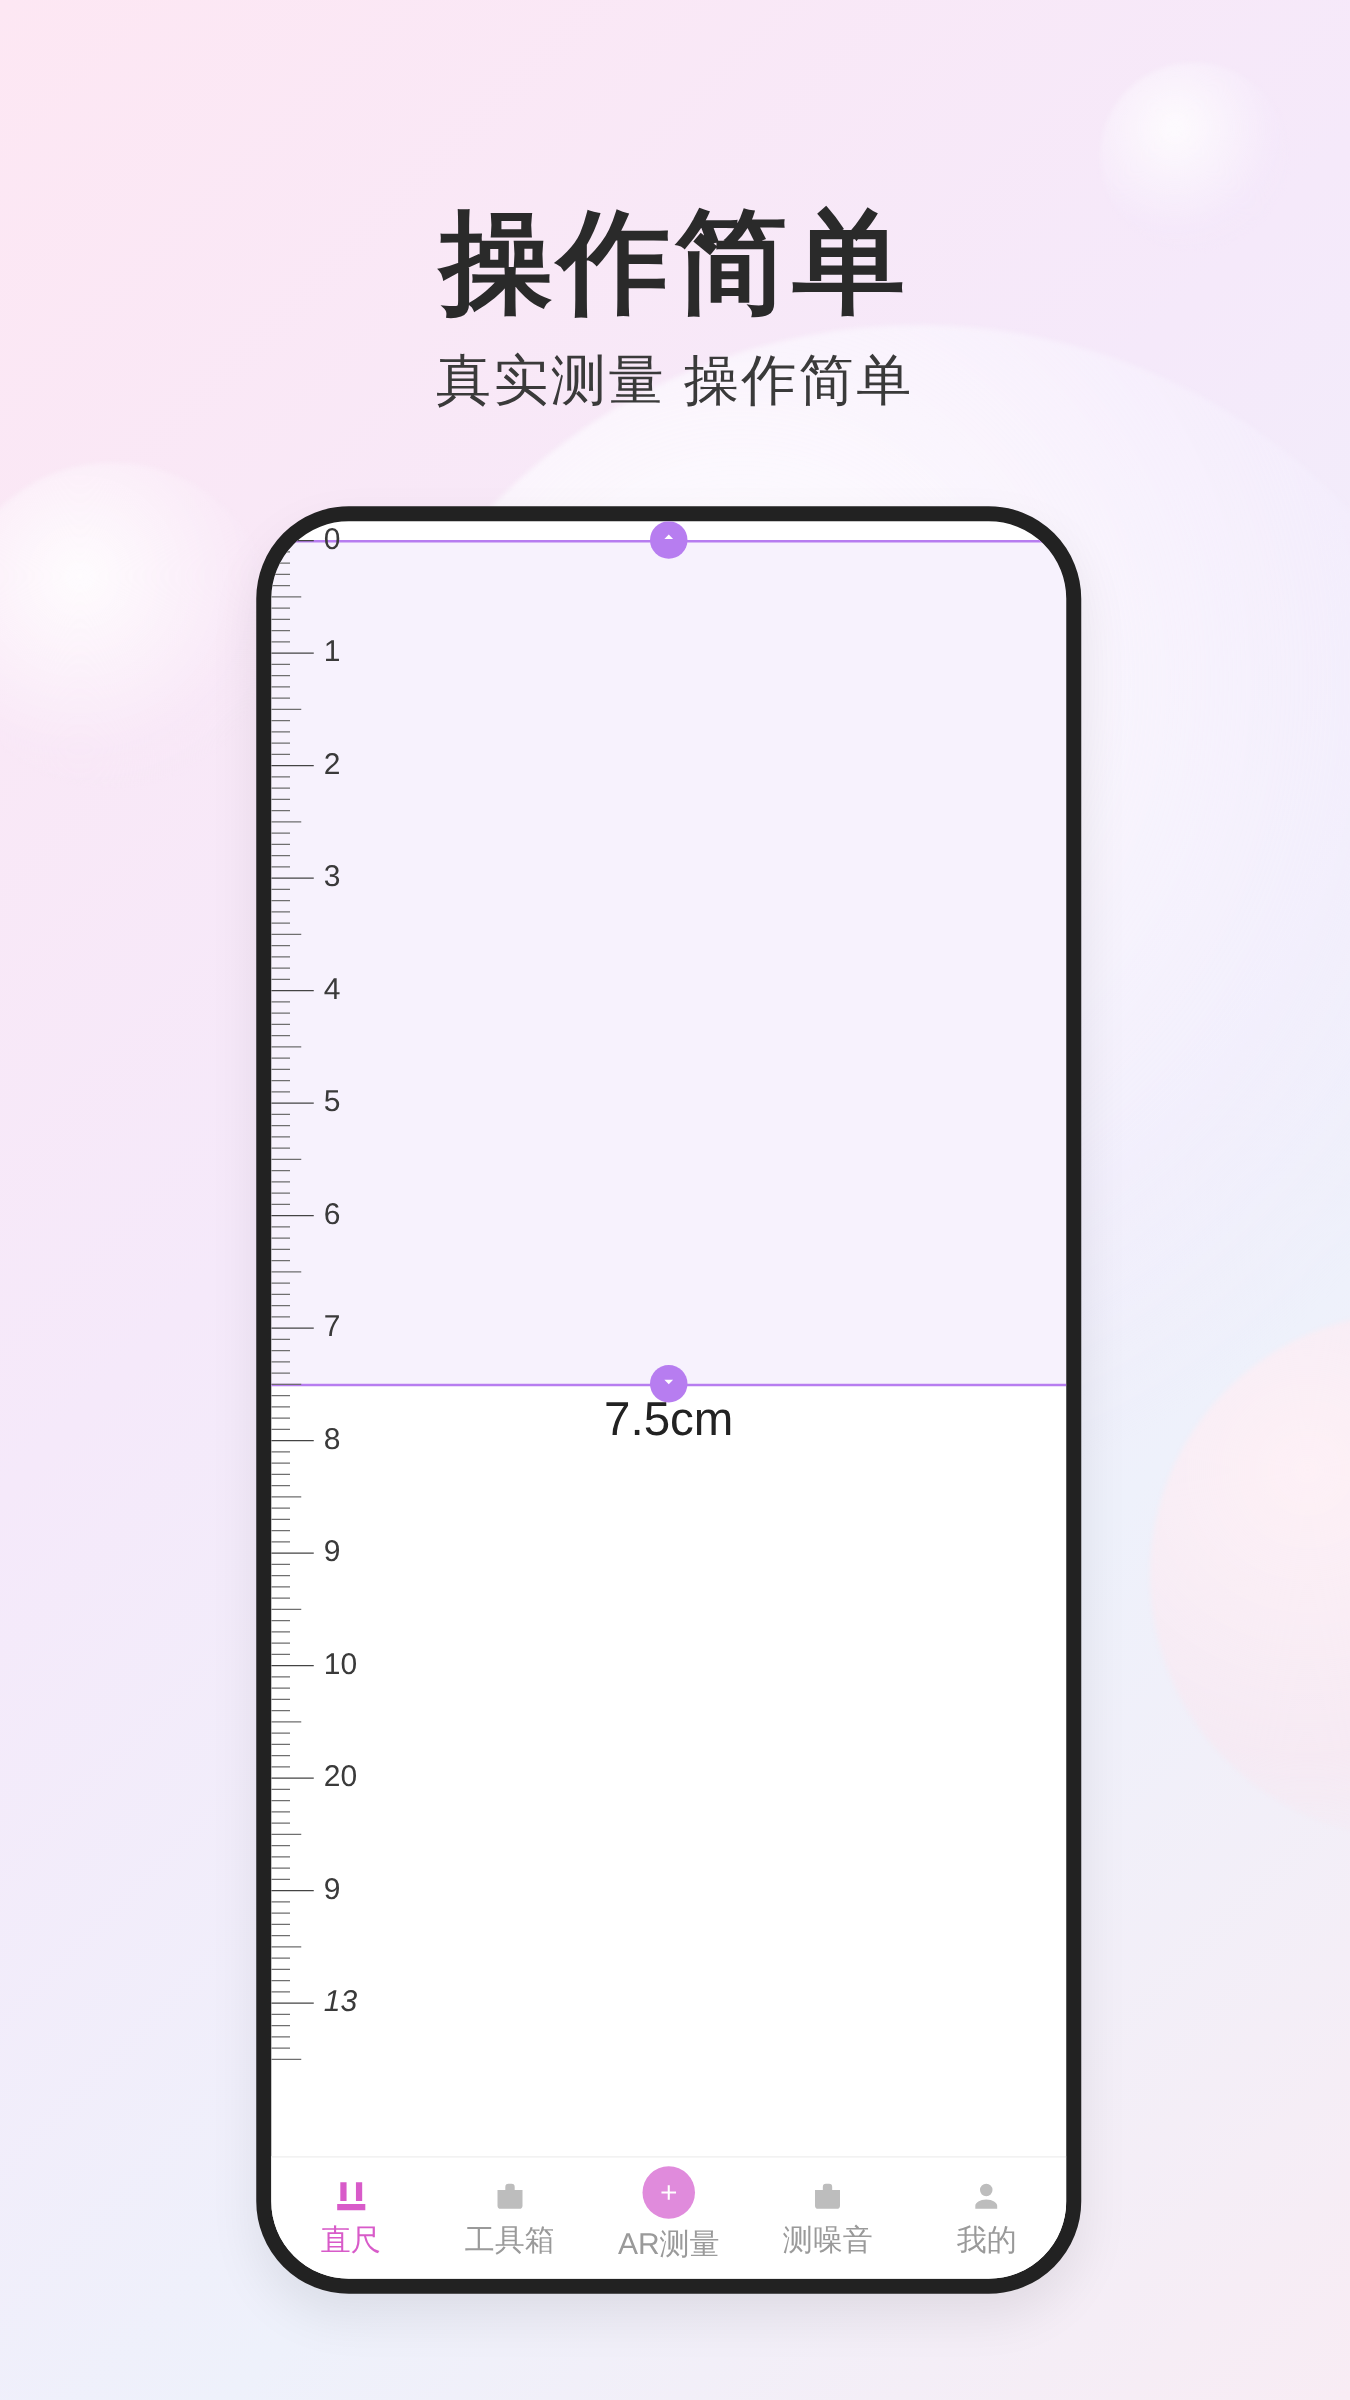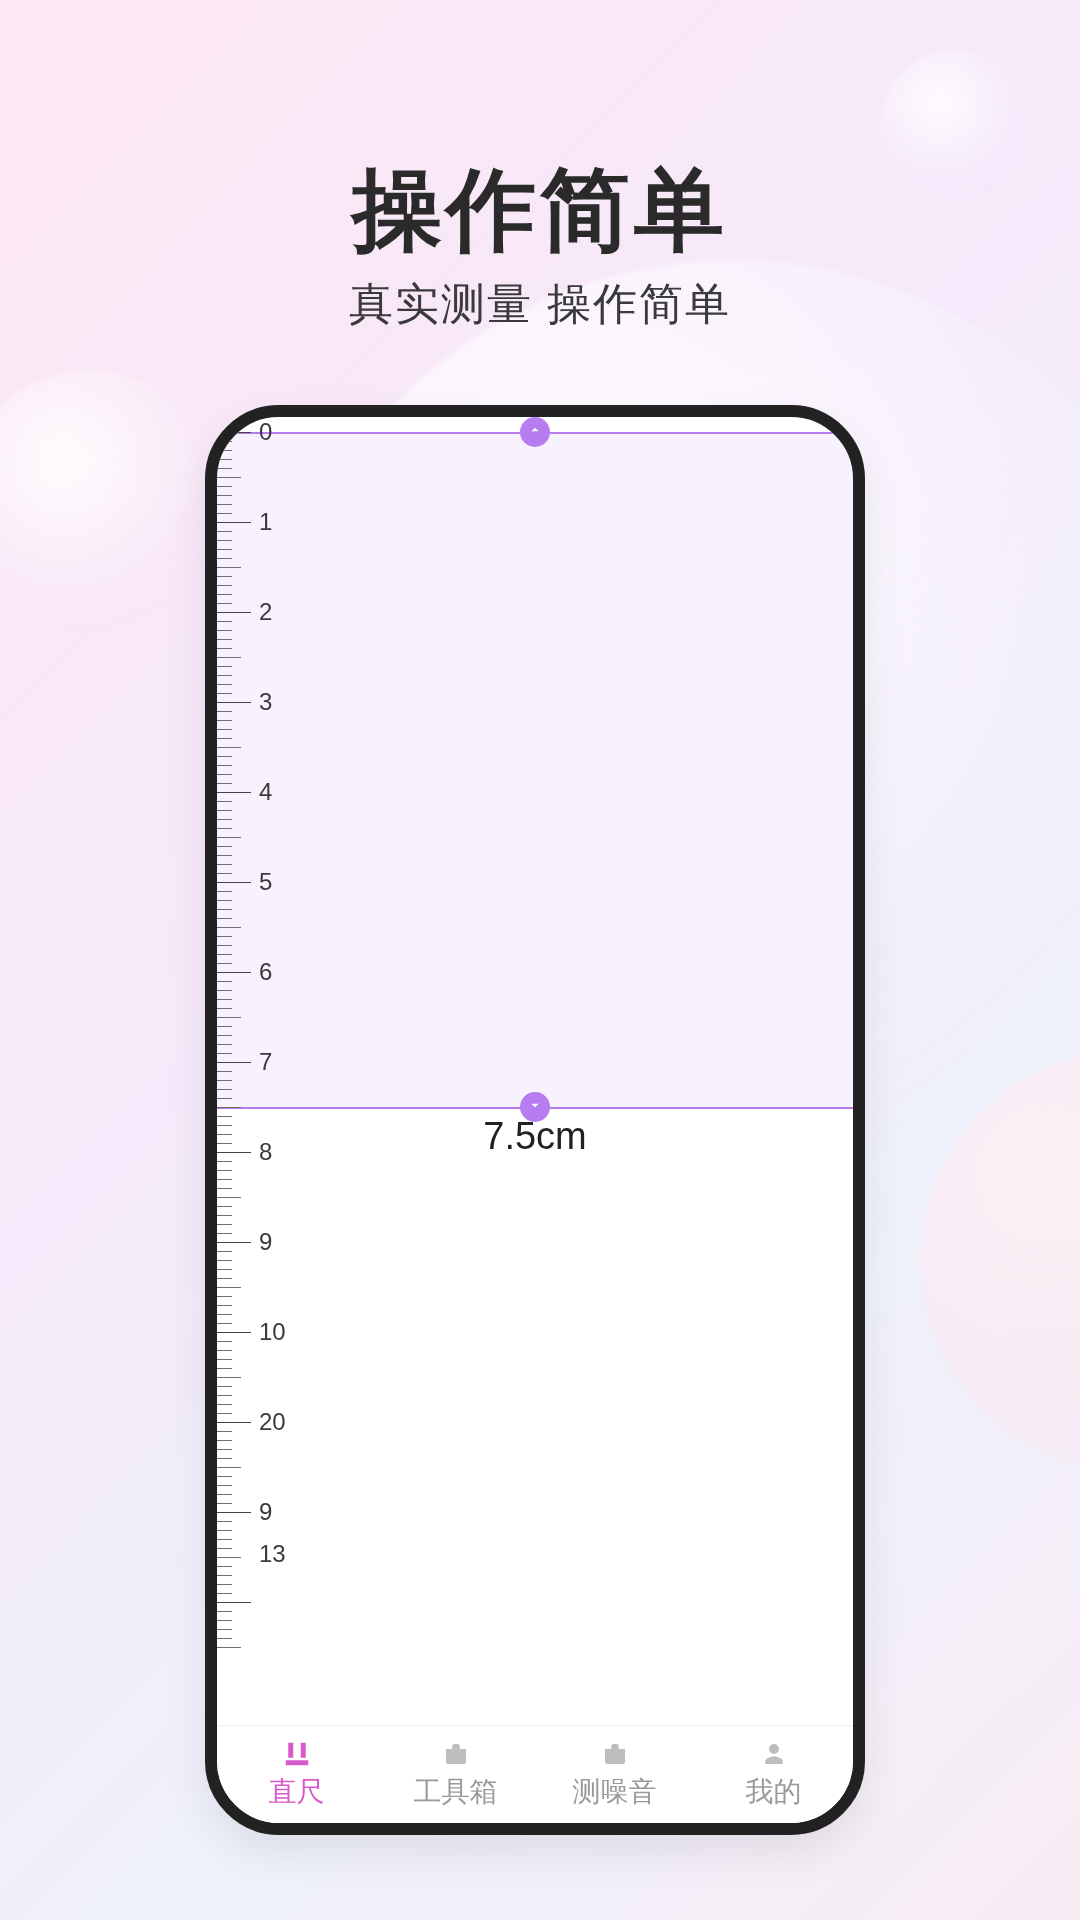--- a/index.html
+++ b/index.html
@@ -46,21 +46,21 @@
   .handle-knob svg { width: 14px; height: 14px; fill: #fff; }
   .measure-label { position: absolute; left: 50%; transform: translateX(-50%);
                    font-size: 38px; color: #222; font-weight: 500; }
 
   
   .tabbar { position: absolute; left: 0; right: 0; bottom: 0; height: 98px;
             background: #fff; border-top: 1px solid #eee;
             display: flex; align-items: center; justify-content: space-around; }
   .tab { display: flex; flex-direction: column; align-items: center; gap: 4px; flex: 1; }
   .tab .ticon { width: 30px; height: 30px; display: flex; align-items: center; justify-content: center; }
-  .tab .tlabel { font-size: 28px; color: #9a9a9a; }
+  .tab .tlabel { font-size: 24px; color: #9a9a9a; }
   .tab.active .tlabel { color: #d85bc9; }
   .tab.active svg { fill: #d85bc9; }
   .tab svg { fill: #bdbdbd; }
   .tab .fab { width: 42px; height: 42px; border-radius: 50%; background: #e08bdc;
               display: flex; align-items: center; justify-content: center; margin-top: -6px; }
   .tab .fab svg { fill: #fff; width: 20px; height: 20px; }
 </style>
 </head>
 <body>
 
@@ -235,21 +235,21 @@
         <div class="tick minor" style="top: 1104px;"></div>
         <div class="tick minor" style="top: 1113px;"></div>
         <div class="tick minor" style="top: 1122px;"></div>
         <div class="tick minor" style="top: 1131px;"></div>
         <div class="tick mid" style="top: 1140px;"></div>
         <div class="tick minor" style="top: 1149px;"></div>
         <div class="tick minor" style="top: 1158px;"></div>
         <div class="tick minor" style="top: 1167px;"></div>
         <div class="tick minor" style="top: 1176px;"></div>
         <div class="tick major" style="top: 1185px;"></div>
-        <div class="tick-label" style="top: 1137px;">13</div>
+        <div class="tick-label" style="top: 1185px; font-style: italic;">13</div>
         <div class="tick minor" style="top: 1194px;"></div>
         <div class="tick minor" style="top: 1203px;"></div>
         <div class="tick minor" style="top: 1212px;"></div>
         <div class="tick minor" style="top: 1221px;"></div>
         <div class="tick mid" style="top: 1230px;"></div>
       </div>
 
     <div class="tabbar" id="tabbar">
         <div class="tab active">
           <div class="ticon">
@@ -261,20 +261,28 @@
         </div>
         <div class="tab">
           <div class="ticon">
             <svg viewBox="0 0 24 24">
               <path d="M4 8h16v10a2 2 0 0 1-2 2H6a2 2 0 0 1-2-2zM9 8V6a2 2 0 0 1 2-2h2a2 2 0 0 1 2 2v2"></path>
             </svg>
           </div>
           <div class="tlabel">工具箱</div>
         </div>
         <div class="tab">
+          <div class="fab">
+            <svg viewBox="0 0 24 24">
+              <path d="M11 5h2v14h-2zM5 11h14v2H5z"></path>
+            </svg>
+          </div>
+          <div class="tlabel">AR测量</div>
+        </div>
+        <div class="tab">
           <div class="ticon">
             <svg viewBox="0 0 24 24">
               <path d="M4 8h16v10a2 2 0 0 1-2 2H6a2 2 0 0 1-2-2zM9 8V6a2 2 0 0 1 2-2h2a2 2 0 0 1 2 2v2"></path>
             </svg>
           </div>
           <div class="tlabel">测噪音</div>
         </div>
         <div class="tab">
           <div class="ticon">
             <svg viewBox="0 0 24 24">

